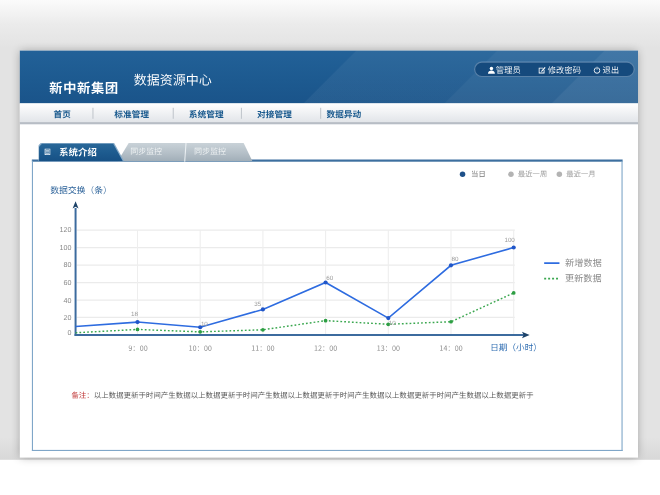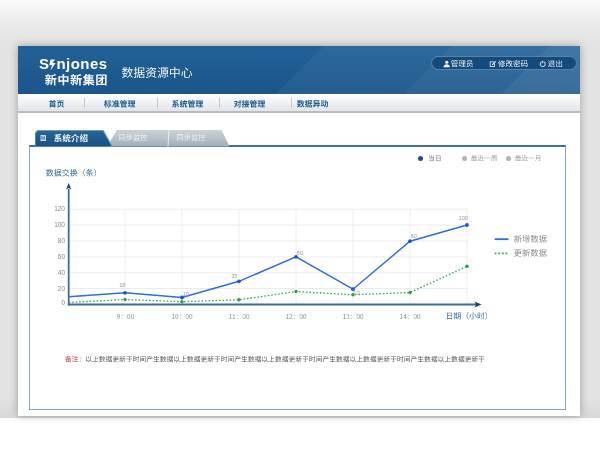--- a/index.html
+++ b/index.html
@@ -37,23 +37,20 @@
 .panel { position:absolute; left:11px; top:98.5px; width:537px; height:265.5px; background:#fff;
   border:1px solid #7fa6c8; border-top:2px solid #3d6f9f; }
 .rdot { position:absolute; width:5px; height:5px; border-radius:50%; }
 </style>
 </head>
 <body>
 <div id="stage">
 <div class="bg"></div>
 <div class="page">
   <div class="hdr">
-    <div class="logo-en">S<svg width="7" height="12" viewBox="0 0 7 12" style="vertical-align:-2px">
-            <path d="M1.4 0.6 L6.2 0.6 L3.4 4.1 L6.6 4.0 L1.5 11.4 L3.0 5.9 L0.3 6.3 Z" fill="#fff"></path>
-          </svg>njones</div>
     <svg width="61.6" height="11.5" viewBox="0.3 -10.4 61.6 11.5" style="position:absolute;overflow:visible;left:27.0px;top:28.0px;">
           <path d="M1.4 -2.7C1.1 -2.1 0.8 -1.4 0.3 -0.9C0.6 -0.8 1.0 -0.4 1.3 -0.2C1.7 -0.8 2.2 -1.6 2.5 -2.5ZM4.3 -2.3C4.7 -1.8 5.1 -1.0 5.3 -0.5L6.3 -1.1C6.1 -0.7 5.9 -0.3 5.7 0.1C6.0 0.2 6.6 0.7 6.8 0.9C7.9 -0.6 8.0 -3.1 8.0 -4.9V-5.0H9.2V1.0H10.7V-5.0H11.8V-6.3H8.0V-8.2C9.2 -8.5 10.5 -8.8 11.5 -9.2L10.4 -10.3C9.5 -9.8 8.0 -9.4 6.7 -9.2V-4.9C6.7 -3.7 6.6 -2.3 6.3 -1.1C6.1 -1.6 5.6 -2.3 5.3 -2.9ZM2.5 -8.0H4.3C4.2 -7.5 3.9 -6.9 3.8 -6.4H2.3L2.9 -6.6C2.8 -7.0 2.7 -7.5 2.5 -8.0ZM2.4 -10.1C2.5 -9.8 2.6 -9.5 2.7 -9.1H0.6V-8.0H2.3L1.3 -7.7C1.5 -7.3 1.6 -6.8 1.7 -6.4H0.5V-5.2H2.8V-4.3H0.5V-3.1H2.8V-0.5C2.8 -0.3 2.8 -0.3 2.6 -0.3C2.5 -0.3 2.1 -0.3 1.7 -0.3C1.9 0.0 2.1 0.5 2.1 0.9C2.8 0.9 3.3 0.9 3.6 0.7C4.0 0.5 4.1 0.1 4.1 -0.4V-3.1H6.1V-4.3H4.1V-5.2H6.3V-6.4H5.1C5.2 -6.8 5.4 -7.3 5.6 -7.8L4.6 -8.0H6.1V-9.1H4.2C4.1 -9.6 3.9 -10.1 3.7 -10.4Z M17.9 -10.4V-8.2H13.7V-2.1H15.2V-2.7H17.9V1.1H19.5V-2.7H22.3V-2.1H23.8V-8.2H19.5V-10.4ZM15.2 -4.2V-6.8H17.9V-4.2ZM22.3 -4.2H19.5V-6.8H22.3Z M26.7 -2.7C26.4 -2.1 26.1 -1.4 25.6 -0.9C25.9 -0.8 26.3 -0.4 26.6 -0.2C27.0 -0.8 27.5 -1.6 27.8 -2.5ZM29.6 -2.3C30.0 -1.8 30.4 -1.0 30.6 -0.5L31.6 -1.1C31.4 -0.7 31.2 -0.3 31.0 0.1C31.3 0.2 31.9 0.7 32.1 0.9C33.2 -0.6 33.3 -3.1 33.3 -4.9V-5.0H34.5V1.0H36.0V-5.0H37.1V-6.3H33.3V-8.2C34.5 -8.5 35.8 -8.8 36.8 -9.2L35.7 -10.3C34.8 -9.8 33.3 -9.4 32.0 -9.2V-4.9C32.0 -3.7 31.9 -2.3 31.6 -1.1C31.4 -1.6 30.9 -2.3 30.6 -2.9ZM27.8 -8.0H29.6C29.5 -7.5 29.2 -6.9 29.1 -6.4H27.6L28.2 -6.6C28.1 -7.0 28.0 -7.5 27.8 -8.0ZM27.7 -10.1C27.8 -9.8 27.9 -9.5 28.0 -9.1H25.9V-8.0H27.6L26.6 -7.7C26.8 -7.3 26.9 -6.8 27.0 -6.4H25.8V-5.2H28.1V-4.3H25.8V-3.1H28.1V-0.5C28.1 -0.3 28.1 -0.3 27.9 -0.3C27.8 -0.3 27.4 -0.3 27.0 -0.3C27.2 0.0 27.4 0.5 27.4 0.9C28.1 0.9 28.6 0.9 28.9 0.7C29.3 0.5 29.4 0.1 29.4 -0.4V-3.1H31.4V-4.3H29.4V-5.2H31.6V-6.4H30.4C30.5 -6.8 30.7 -7.3 30.9 -7.8L29.9 -8.0H31.4V-9.1H29.5C29.4 -9.6 29.2 -10.1 29.0 -10.4Z M43.3 -3.4V-2.8H38.5V-1.6H42.0C40.9 -1.0 39.5 -0.5 38.1 -0.2C38.4 0.1 38.9 0.7 39.1 1.0C40.5 0.6 42.1 -0.1 43.3 -1.0V1.1H44.7V-1.1C46.0 -0.2 47.5 0.5 48.9 1.0C49.1 0.6 49.6 0.1 49.9 -0.2C48.6 -0.5 47.2 -1.0 46.1 -1.6H49.6V-2.8H44.7V-3.4ZM43.8 -6.6V-6.1H41.3V-6.6ZM43.6 -10.1C43.7 -9.8 43.9 -9.5 44.0 -9.2H42.0C42.2 -9.5 42.4 -9.8 42.6 -10.1L41.1 -10.4C40.5 -9.3 39.6 -8.1 38.2 -7.1C38.5 -6.9 39.0 -6.4 39.2 -6.1C39.5 -6.3 39.7 -6.5 39.9 -6.7V-3.2H41.3V-3.5H49.2V-4.6H45.2V-5.1H48.4V-6.1H45.2V-6.6H48.4V-7.6H45.2V-8.1H49.0V-9.2H45.5C45.4 -9.6 45.1 -10.1 44.9 -10.4ZM43.8 -7.6H41.3V-8.1H43.8ZM43.8 -5.1V-4.6H41.3V-5.1Z M51.5 -9.9V1.1H53.0V0.7H60.3V1.1H61.9V-9.9ZM53.0 -0.6V-8.6H60.3V-0.6ZM57.0 -8.2V-6.9H53.5V-5.6H56.4C55.5 -4.5 54.3 -3.5 53.2 -3.0C53.5 -2.7 53.9 -2.2 54.1 -2.0C55.1 -2.5 56.1 -3.2 57.0 -4.1V-2.5C57.0 -2.3 57.0 -2.3 56.8 -2.3C56.7 -2.3 56.2 -2.3 55.7 -2.3C55.9 -2.0 56.1 -1.4 56.2 -1.0C56.9 -1.0 57.5 -1.0 57.9 -1.2C58.3 -1.5 58.4 -1.8 58.4 -2.5V-5.6H59.9V-6.9H58.4V-8.2Z" fill="#ffffff"></path>
         </svg>
     <svg width="70.2" height="10.9" viewBox="0.5 -10.0 70.2 10.9" style="position:absolute;overflow:visible;left:104.4px;top:21.0px;">
           <path d="M5.2 -9.7C5.0 -9.3 4.7 -8.6 4.4 -8.2L4.9 -7.9C5.2 -8.3 5.7 -8.9 6.0 -9.4ZM1.0 -9.4C1.4 -8.9 1.7 -8.2 1.8 -7.8L2.5 -8.1C2.3 -8.6 2.0 -9.2 1.7 -9.7ZM4.9 -3.1C4.6 -2.5 4.2 -1.9 3.8 -1.5C3.3 -1.7 2.8 -1.9 2.4 -2.1C2.6 -2.4 2.8 -2.7 2.9 -3.1ZM1.3 -1.8C1.9 -1.6 2.5 -1.3 3.1 -1.0C2.4 -0.4 1.5 -0.1 0.5 0.2C0.6 0.3 0.8 0.6 0.9 0.9C2.0 0.6 3.0 0.1 3.9 -0.6C4.3 -0.4 4.6 -0.1 4.9 0.1L5.5 -0.5C5.2 -0.7 4.8 -0.9 4.4 -1.1C5.1 -1.8 5.6 -2.6 5.9 -3.7L5.4 -3.9L5.2 -3.8H3.3L3.6 -4.4L2.8 -4.6C2.7 -4.3 2.6 -4.1 2.4 -3.8H0.8V-3.1H2.1C1.8 -2.6 1.6 -2.2 1.3 -1.8ZM3.0 -10.0V-7.7H0.6V-7.0H2.8C2.2 -6.2 1.3 -5.5 0.5 -5.2C0.6 -5.0 0.8 -4.7 0.9 -4.5C1.7 -4.9 2.5 -5.5 3.0 -6.2V-4.8H3.9V-6.4C4.4 -6.0 5.2 -5.4 5.5 -5.2L6.0 -5.8C5.7 -6.0 4.6 -6.7 4.1 -7.0H6.3V-7.7H3.9V-10.0ZM7.5 -9.9C7.2 -7.8 6.6 -5.8 5.7 -4.5C5.9 -4.4 6.2 -4.1 6.4 -4.0C6.7 -4.4 6.9 -5.0 7.2 -5.5C7.4 -4.4 7.8 -3.3 8.2 -2.4C7.6 -1.2 6.6 -0.4 5.3 0.3C5.5 0.4 5.8 0.8 5.8 1.0C7.1 0.3 8.0 -0.5 8.7 -1.5C9.3 -0.5 10.0 0.3 10.9 0.8C11.1 0.6 11.3 0.3 11.5 0.1C10.5 -0.4 9.7 -1.3 9.1 -2.3C9.8 -3.6 10.2 -5.0 10.4 -6.8H11.2V-7.7H7.9C8.0 -8.3 8.2 -9.0 8.3 -9.7ZM9.6 -6.8C9.4 -5.5 9.1 -4.3 8.7 -3.3C8.2 -4.3 7.9 -5.5 7.7 -6.8Z M17.6 -2.8V1.0H18.4V0.5H22.0V0.9H22.8V-2.8H20.5V-4.3H23.2V-5.1H20.5V-6.4H22.8V-9.4H16.5V-5.9C16.5 -4.0 16.4 -1.4 15.2 0.4C15.4 0.5 15.8 0.8 15.9 0.9C16.9 -0.5 17.2 -2.5 17.3 -4.3H19.7V-2.8ZM17.4 -8.7H21.9V-7.1H17.4ZM17.4 -6.4H19.7V-5.1H17.4L17.4 -5.9ZM18.4 -0.3V-2.1H22.0V-0.3ZM13.8 -9.9V-7.6H12.3V-6.7H13.8V-4.1C13.2 -3.9 12.6 -3.8 12.2 -3.7L12.4 -2.8L13.8 -3.2V-0.2C13.8 0.0 13.8 0.0 13.6 0.0C13.5 0.1 13.0 0.1 12.5 0.0C12.6 0.3 12.7 0.7 12.8 0.9C13.5 0.9 14.0 0.8 14.3 0.7C14.6 0.6 14.7 0.3 14.7 -0.2V-3.5L16.0 -4.0L15.9 -4.8L14.7 -4.4V-6.7H16.0V-7.6H14.7V-9.9Z M24.7 -8.9C25.6 -8.6 26.7 -8.0 27.2 -7.6L27.7 -8.3C27.1 -8.7 26.0 -9.2 25.2 -9.5ZM24.3 -5.9 24.5 -5.0C25.5 -5.4 26.7 -5.8 27.9 -6.2L27.7 -6.9C26.4 -6.5 25.2 -6.1 24.3 -5.9ZM25.9 -4.4V-1.1H26.7V-3.6H32.6V-1.2H33.5V-4.4ZM29.3 -3.2C29.0 -1.3 28.0 -0.2 24.3 0.2C24.4 0.4 24.6 0.8 24.7 1.0C28.7 0.4 29.8 -0.9 30.2 -3.2ZM29.8 -0.9C31.3 -0.4 33.3 0.4 34.3 0.9L34.8 0.2C33.7 -0.4 31.8 -1.1 30.3 -1.5ZM29.4 -9.9C29.1 -9.1 28.5 -8.1 27.6 -7.4C27.8 -7.3 28.0 -7.0 28.2 -6.8C28.7 -7.2 29.1 -7.7 29.4 -8.2H30.8C30.5 -6.9 29.7 -5.8 27.6 -5.3C27.7 -5.1 28.0 -4.8 28.0 -4.6C29.7 -5.1 30.6 -5.9 31.2 -6.8C31.9 -5.8 33.1 -5.1 34.4 -4.7C34.5 -4.9 34.8 -5.2 34.9 -5.4C33.5 -5.7 32.2 -6.5 31.5 -7.5C31.6 -7.7 31.7 -8.0 31.7 -8.2H33.5C33.3 -7.8 33.1 -7.4 33.0 -7.1L33.7 -6.9C34.0 -7.3 34.4 -8.1 34.7 -8.7L34.0 -8.9L33.9 -8.9H29.9C30.0 -9.2 30.2 -9.5 30.3 -9.8Z M41.9 -4.8H45.5V-3.8H41.9ZM41.9 -6.5H45.5V-5.5H41.9ZM41.5 -2.4C41.2 -1.6 40.7 -0.8 40.1 -0.2C40.3 -0.1 40.7 0.1 40.8 0.2C41.3 -0.4 41.9 -1.3 42.3 -2.2ZM44.9 -2.2C45.4 -1.5 45.9 -0.5 46.2 0.1L47.0 -0.2C46.7 -0.8 46.1 -1.8 45.7 -2.5ZM36.6 -9.2C37.2 -8.8 38.1 -8.2 38.6 -7.8L39.1 -8.6C38.6 -8.9 37.7 -9.4 37.1 -9.8ZM36.0 -6.0C36.7 -5.6 37.6 -5.1 38.0 -4.7L38.5 -5.5C38.1 -5.8 37.2 -6.3 36.5 -6.6ZM36.2 0.3 37.0 0.8C37.6 -0.3 38.3 -1.8 38.8 -3.1L38.1 -3.6C37.5 -2.2 36.8 -0.6 36.2 0.3ZM39.6 -9.4V-6.1C39.6 -4.2 39.4 -1.5 38.1 0.4C38.3 0.5 38.7 0.7 38.8 0.9C40.2 -1.1 40.4 -4.1 40.4 -6.1V-8.6H46.8V-9.4ZM43.3 -8.4C43.2 -8.1 43.0 -7.6 42.9 -7.2H41.1V-3.1H43.2V0.0C43.2 0.1 43.2 0.2 43.1 0.2C42.9 0.2 42.4 0.2 41.8 0.2C41.9 0.4 42.0 0.7 42.1 0.9C42.8 0.9 43.4 0.9 43.7 0.8C44.0 0.7 44.1 0.5 44.1 0.0V-3.1H46.4V-7.2H43.8C43.9 -7.5 44.1 -7.9 44.2 -8.2Z M52.8 -10.0V-7.8H48.5V-2.2H49.4V-2.9H52.8V0.9H53.8V-2.9H57.2V-2.3H58.1V-7.8H53.8V-10.0ZM49.4 -3.8V-7.0H52.8V-3.8ZM57.2 -3.8H53.8V-7.0H57.2Z M62.7 -6.6V-0.8C62.7 0.4 63.1 0.7 64.4 0.7C64.7 0.7 66.5 0.7 66.8 0.7C68.1 0.7 68.4 0.1 68.5 -2.2C68.3 -2.3 67.9 -2.4 67.7 -2.6C67.6 -0.5 67.5 -0.1 66.8 -0.1C66.3 -0.1 64.8 -0.1 64.5 -0.1C63.8 -0.1 63.7 -0.2 63.7 -0.8V-6.6ZM60.8 -5.8C60.7 -4.3 60.3 -2.5 59.8 -1.3L60.7 -0.9C61.2 -2.2 61.5 -4.2 61.7 -5.6ZM68.3 -5.7C68.9 -4.3 69.6 -2.5 69.8 -1.2L70.7 -1.6C70.4 -2.8 69.8 -4.6 69.1 -6.1ZM63.3 -9.0C64.4 -8.2 65.8 -7.0 66.5 -6.2L67.1 -6.9C66.4 -7.7 65.0 -8.8 63.9 -9.5Z" fill="#ffffff"></path>
         </svg>
     <div class="pill">
       <svg class="picon" style="left:11px" viewBox="0 0 10 10">
             <circle cx="5" cy="3" r="2.1" fill="#fff"></circle>
             <path d="M0.8 9.5 C0.8 6.6 3 5.6 5 5.6 C7 5.6 9.2 6.6 9.2 9.5 Z" fill="#fff"></path>

